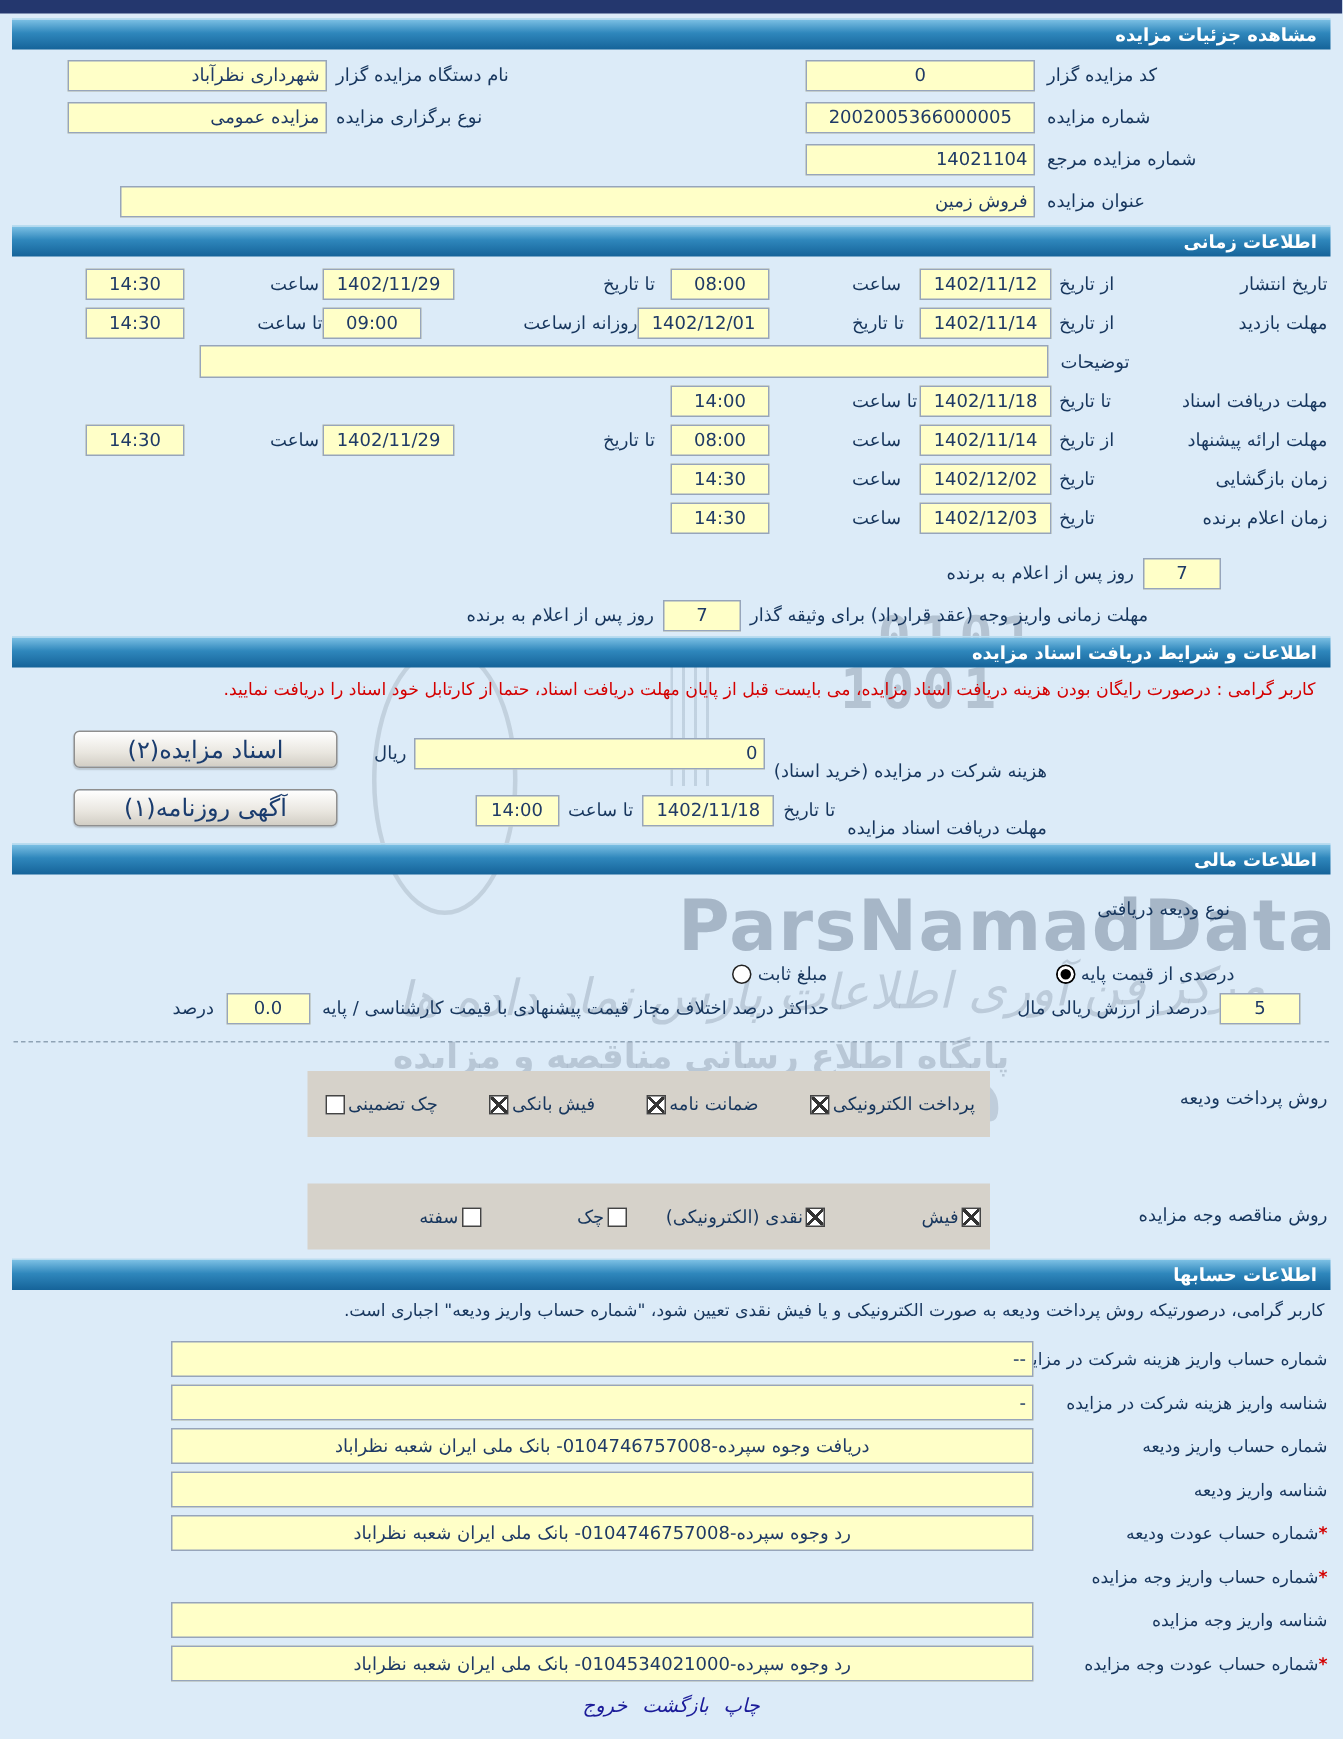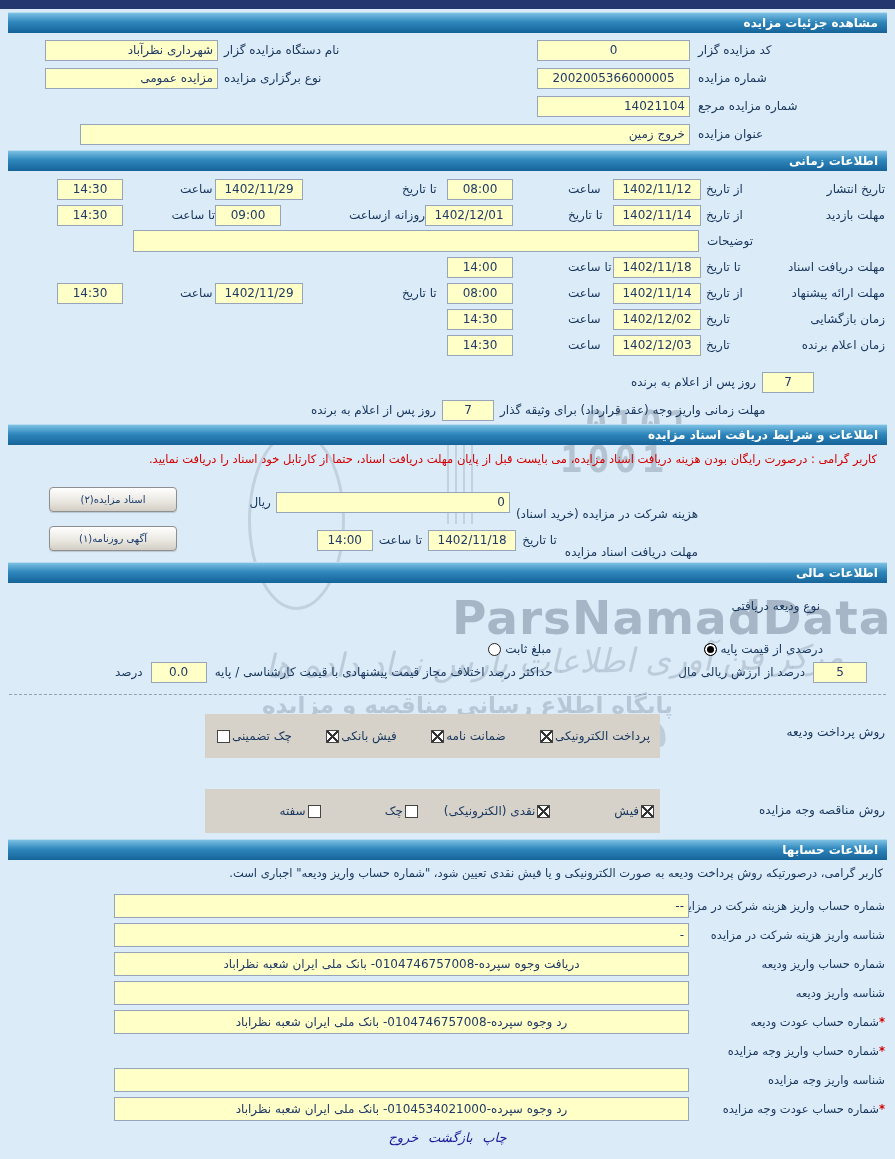--- a/index.html
+++ b/index.html
@@ -51,23 +51,23 @@
   .dep-suf { white-space:nowrap; }
 
   .warn { color:#d40000; font-size:11.5px; padding-right:18px; white-space:nowrap; }
   .note { color:#17365d; font-size:11.5px; padding-right:12px; white-space:nowrap; }
 
   
   .fee-row { height:38px; padding-right:197px; }
   .fee-lbl { white-space:nowrap;margin-top:24px; }
   .fee-fld { width:234px; margin-right:6px; }
   .unit { margin-right:5px; white-space:nowrap; }
-  .btn { position:absolute; left:49px; width:128px; height:25px; border:1px solid #8f8f8f;
+  .btn { position:absolute; left:49px; width:176px; height:25px; border:1px solid #8f8f8f;
          border-radius:4px; background:linear-gradient(180deg,#ffffff,#e9e6df 60%,#d2cec5);
-         color:#1a3c6e; font-size:10px; display:flex; align-items:center; justify-content:center;
+         color:#1a3c6e; font-size:16px; display:flex; align-items:center; justify-content:center;
          box-shadow:0 1px 1px rgba(0,0,0,.15); cursor:pointer; white-space:nowrap; }
 
   
   .radio { width:13px; height:13px; border:1px solid #222; border-radius:50%; background:#fff;
            display:inline-block; flex:none; }
   .radio.on { background:#000; box-shadow:inset 0 0 0 2px #fff; border-color:#000; }
   .xbox { width:13px; height:13px; border:1px solid #444; background:#fff; display:inline-block; flex:none; }
   .xbox.on { background-image:
       linear-gradient(45deg,  transparent 43%, #333 43%, #333 57%, transparent 57%),
       linear-gradient(135deg, transparent 43%, #333 43%, #333 57%, transparent 57%); }
@@ -132,21 +132,21 @@
       <div class="fld g-fld" style="direction:ltr;">2002005366000005</div>
       <span class="lbl g-lbl2" style="margin-right:auto;">نوع برگزاری مزایده</span>
       <div class="fld g-fld2 right" style="margin-left:45px;">مزایده عمومی</div>
     </div>
     <div class="row g-row">
       <span class="lbl g-lbl">شماره مزایده مرجع</span>
       <div class="fld g-fld right">14021104</div>
     </div>
     <div class="row g-row">
       <span class="lbl g-lbl">عنوان مزایده</span>
-      <div class="fld right" style="width:610px;">خروج زمین</div>
+      <div class="fld right" style="width:610px;">فروش زمین</div>
     </div>
   </div>
 
   <div class="secbar" style="top:150px;">اطلاعات زمانی</div>
   <div class="content" style="top:176px;">
 
     <div class="row t-row">
       <span class="lbl t-lbl">تاریخ انتشار</span>
       <span class="lbl pre">از تاریخ</span>
       <div class="fld date">1402/11/12</div>

